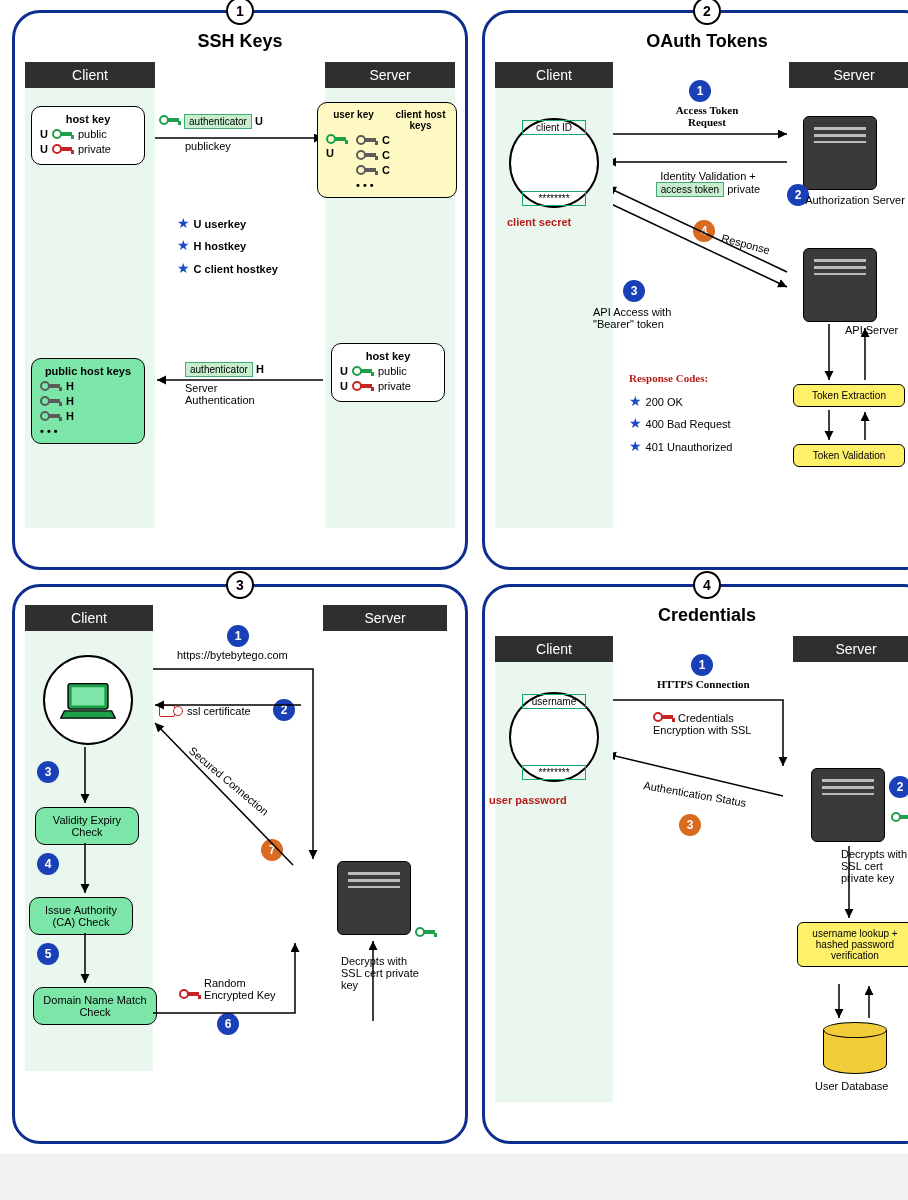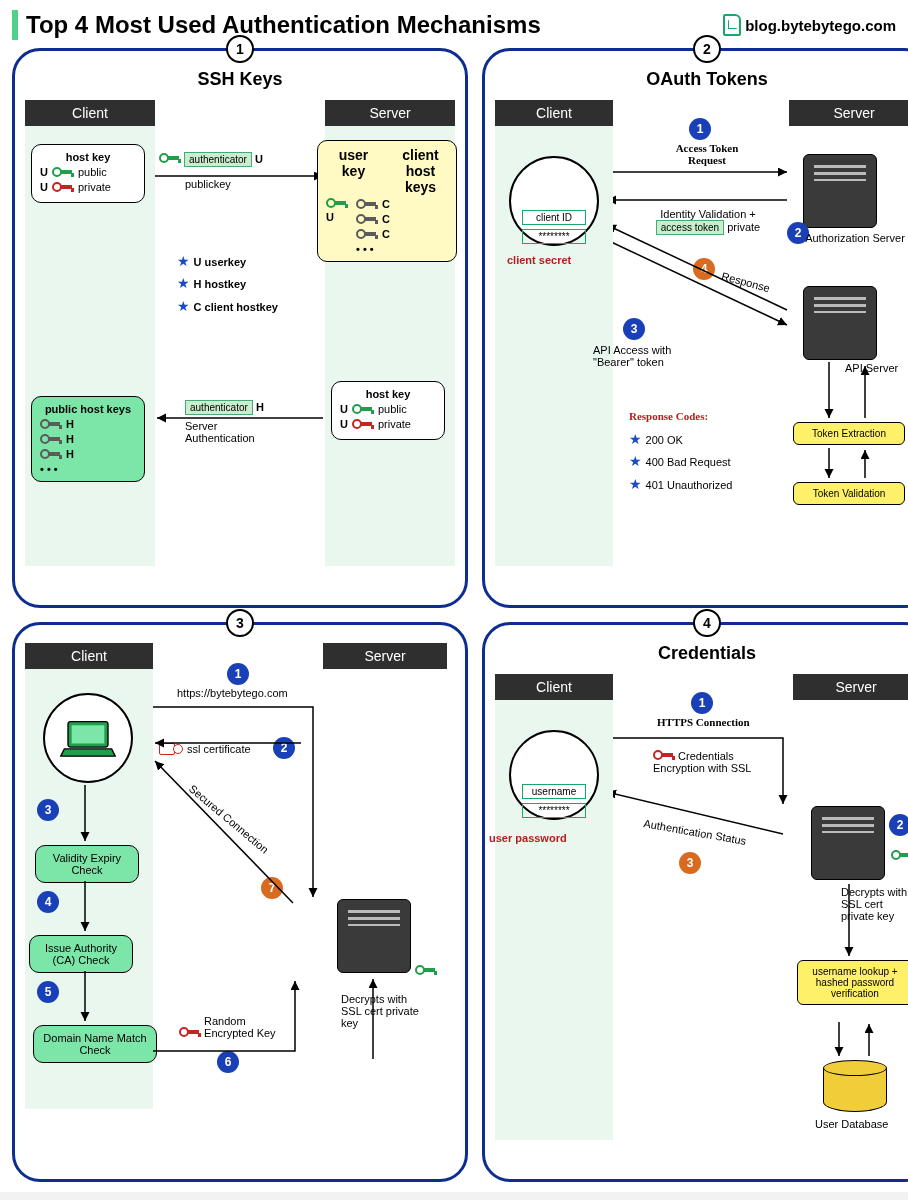--- a/index.html
+++ b/index.html
@@ -37,45 +37,37 @@
   .star { color: #1a4cc9; font-size: 14px; margin-right: 4px; }
   .legend { font-size: 11px; line-height: 1.6; position: absolute; }
   .circ { width: 22px; height: 22px; border-radius: 50%; color: #fff; font-weight: bold; font-size: 12px; display: inline-flex; align-items: center; justify-content: center; position: absolute; }
   .cblue { background: #1a40b8; }
   .corange { background: #d86b1f; }
   .txt { font-size: 11px; position: absolute; }
   .txt.red { color: #b71c1c; }
   .txt.bold { font-weight: bold; font-family: Liberation Serif, serif; }
   .server-box { width: 74px; height: 74px; background: #3a3a3a; border: 1px solid #000; border-radius: 6px; position: absolute; }
   .server-box::before { content: ""; position: absolute; top: 10px; left: 10px; right: 10px; height: 16px; background: repeating-linear-gradient(#bbb, #bbb 3px, #3a3a3a 3px, #3a3a3a 7px); }
-  .credbox { background: #fff; border: 2px solid #000; border-radius: 50%; width: 90px; height: 90px; position: absolute; display: flex; flex-direction: column; align-items: center; justify-content: flex-end; gap: 4px; }
+  .credbox { background: #fff; border: 2px solid #000; border-radius: 50%; width: 90px; height: 90px; position: absolute; display: flex; flex-direction: column; align-items: center; justify-content: space-between; gap: 20px; }
   .credbox .fld { border: 1.5px solid #18a86a; width: 64px; text-align: center; font-size: 10px; padding: 1px; }
   .laptop { position: absolute; width: 90px; height: 90px; border: 2px solid #000; border-radius: 50%; background:#fff; display:flex; align-items:center; justify-content:center; }
   .laptop svg { width: 56px; height: 40px; }
   .ybox2 { background: #fff06a; border: 1.5px solid #000; border-radius: 6px; padding: 5px 6px; font-size: 10px; position: absolute; text-align: center; }
   .dbcyl { position: absolute; width: 64px; height: 54px; }
   .dbcyl .top { width: 64px; height: 16px; background: #f2cd3a; border: 1.5px solid #000; border-radius: 50%; position: absolute; top: 0; z-index: 2; }
   .dbcyl .body { width: 64px; height: 44px; background: #f2cd3a; border: 1.5px solid #000; border-top: none; border-radius: 0 0 32px 32px / 0 0 10px 10px; position: absolute; top: 8px; }
   svg.ovl { position: absolute; top: 0; left: 0; pointer-events: none; }
   .cert-icon { display:inline-flex; align-items:center; gap:2px; }
   .cert-icon .c1 { width:16px; height:12px; border:1.5px solid #c62424; border-radius:2px; }
   .cert-icon .c2 { width:10px; height:10px; border:1.5px solid #c62424; border-radius:50%; margin-left:-4px; background:#fff;}
 </style>
 </head>
 <body>
 
 <div class="page">
-  <div class="header">
-    <div class="header-bar"></div>
-    <div class="header-title">Top 4 Most Used Authentication Mechanisms</div>
-    <div class="header-src">
-      <span class="file-icon"></span>
-      <span>blog.bytebytego.com</span>
-    </div>
-  </div>
 
   <div class="grid">
 
     <div class="panel">
       <div class="panel-badge">1</div>
       <div class="panel-title">SSH Keys</div>
       <div class="cols">
         <div class="col" style="flex:0 0 130px">
           <div class="col-hdr">Client</div>
           <div class="col-body">
@@ -152,21 +144,21 @@
                 </marker>
               </defs>
             <line x1="0" y1="76" x2="168" y2="76" stroke="#000" stroke-width="1.5" marker-end="url(#ah1)"></line>
             <line x1="168" y1="318" x2="2" y2="318" stroke="#000" stroke-width="1.5" marker-end="url(#ah1)"></line>
           </svg>
         </div>
         <div class="col" style="flex:0 0 130px">
           <div class="col-hdr">Server</div>
           <div class="col-body">
             <div class="ybox" style="top:14px; left:-8px; width:140px">
-              <div style="display:flex; gap:12px; font-weight:bold; font-size:14px; text-align:center">
+              <div style="display:flex; gap:12px; font-weight:bold; font-size:10px; text-align:center">
                   <span style="flex:1">user key</span>
                   <span style="flex:1">client host keys</span>
                 </div>
               <div style="display:flex; gap:8px">
                 <div>
                   <div class="keyrow">
                       <span class="key-icon key-green">
                         <span class="ring"></span>
                         <span class="shaft"></span>
                         <span class="tooth"></span>

